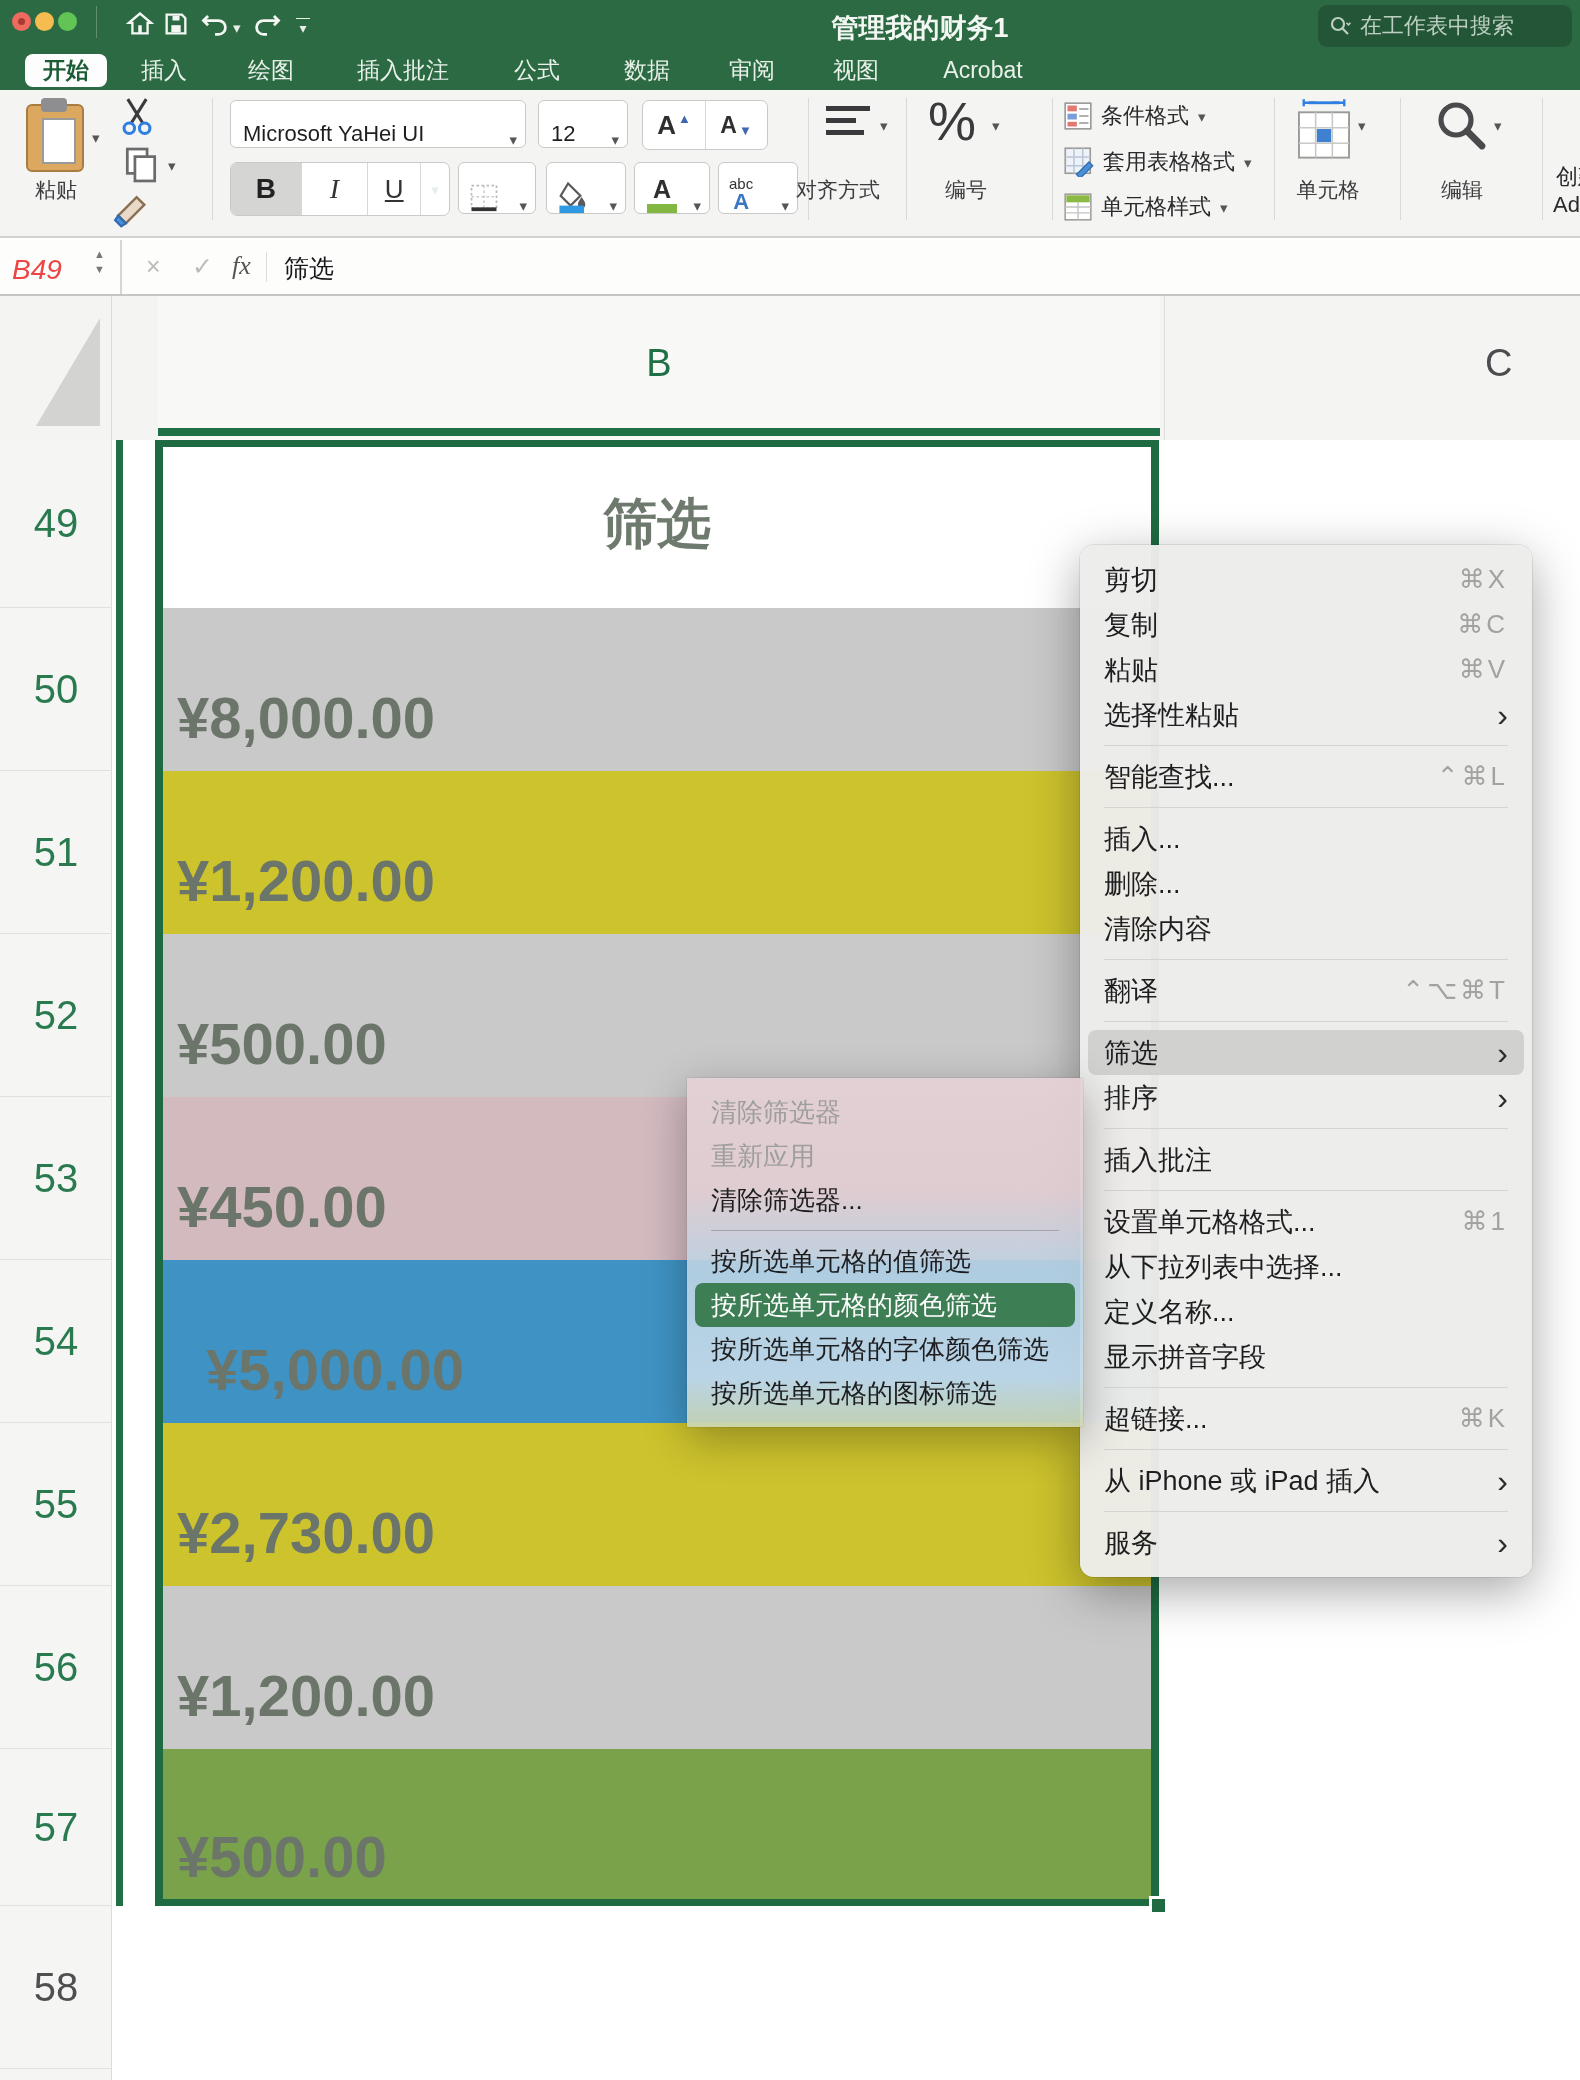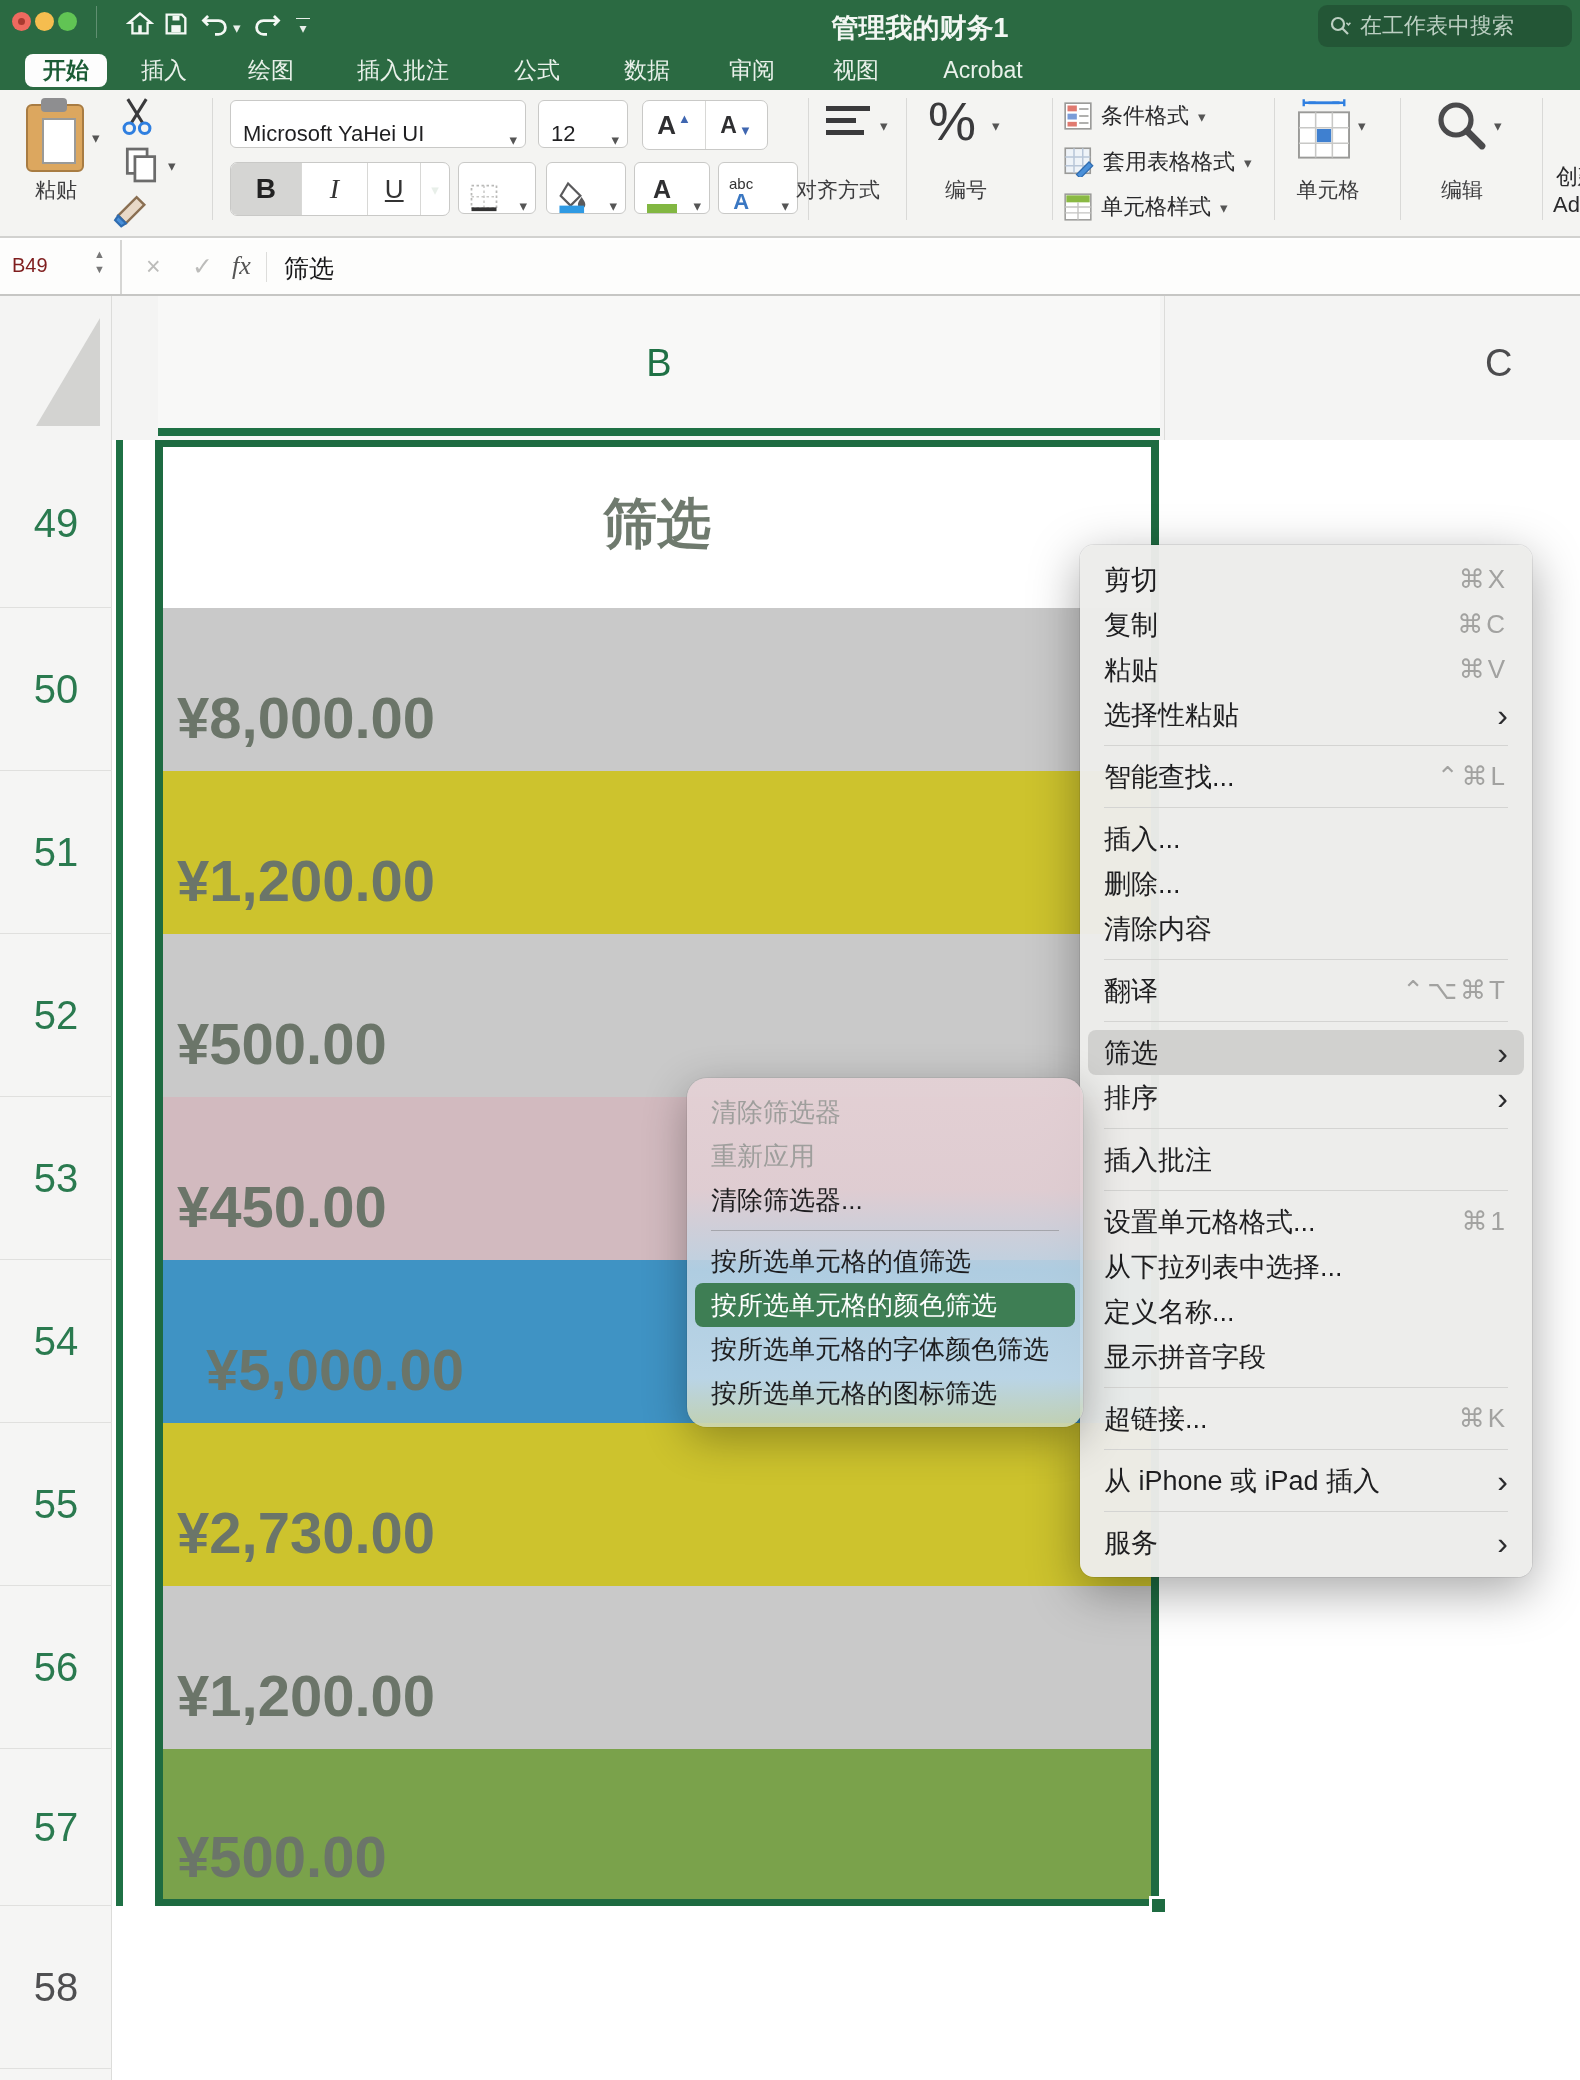--- a/index.html
+++ b/index.html
@@ -40,21 +40,21 @@
   .styles-row .caret{color:#555;}
 
   
   .clip-body{left:0;top:6px;width:54px;height:64px;background:#dca75f;border:2px solid #a87c43;border-radius:6px;}
   .clip-top{left:15px;top:0px;width:26px;height:14px;background:#8e8e90;border-radius:4px;}
   .clip-page{left:16px;top:20px;width:34px;height:46px;background:#fff;border:2px solid #9a9a98;box-sizing:border-box;}
 
   
   #formulabar{left:0;top:240px;width:1580px;height:56px;background:#fdfdfc;border-bottom:2px solid #c6c6c4;box-sizing:border-box;}
   #namebox{left:0;top:0;width:122px;height:54px;border-right:2px solid #d6d6d4;box-sizing:border-box;}
-  #nameval{left:12px;top:14px;font-size:20px;color:#7f1d1d;}
+  #nameval{left:12px;top:14px;font-size:28px;color:#ef4444;font-style:italic;}
   #stepper{left:94px;top:7px;font-size:11px;color:#777;line-height:1.4;text-align:center;}
   .fbtn{font-size:25px;color:#bcbcba;top:12px;}
   #fx{font-family:"Liberation Serif","DejaVu Serif",serif;font-style:italic;color:#555;font-size:26px;top:11px;}
   #fdiv{left:266px;top:12px;width:1px;height:30px;background:#dddddb;}
   #fval{left:284px;top:12px;font-size:25px;color:#161618;}
 
   
   #colheads{left:0;top:296px;width:1580px;height:144px;background:#f4f4f3;}
   #corner{left:0;top:0;width:112px;height:144px;border-right:1px solid #dcdcda;box-sizing:border-box;}
   #tri{left:36px;top:22px;width:0;height:0;border-bottom:108px solid #d3d3d1;border-left:64px solid transparent;}
@@ -85,21 +85,21 @@
   
   #ctxmenu{left:1080px;top:545px;width:452px;background:rgba(236,236,234,.97);border-radius:14px;
            box-shadow:0 14px 50px rgba(0,0,0,.35),0 0 0 1px rgba(0,0,0,.08);padding:12px 0;box-sizing:border-box;z-index:40;}
   .mi{position:relative;height:45px;display:flex;align-items:center;padding:0 24px;font-size:27px;color:#1e1e20;}
   .mi .sc{margin-left:auto;color:#a2a2a0;letter-spacing:3px;font-size:26px;}
   .mi .arrow{margin-left:auto;font-size:32px;color:#2c2c2e;line-height:1;}
   .mi.hover{background:#d1d1cf;border-radius:8px;margin:0 8px;padding:0 16px;}
   .msep{height:1px;background:#d4d4d2;margin:8px 24px;}
 
   
-  #submenu{left:687px;top:1078px;width:396px;border-radius:20px;padding:12px 0;box-sizing:border-box;z-index:50;
+  #submenu{left:687px;top:1078px;width:396px;border-radius:1px;padding:12px 0;box-sizing:border-box;z-index:50;
     background:linear-gradient(180deg,
       rgba(228,209,213,.94) 0%,
       rgba(224,206,211,.92) 32%,
       rgba(187,211,228,.90) 55%,
       rgba(196,218,233,.92) 86%,
       rgba(204,214,176,.92) 100%);
     box-shadow:0 12px 44px rgba(0,0,0,.30),0 0 0 1px rgba(0,0,0,.06);}
   .smi{height:44px;display:flex;align-items:center;padding:0 24px;font-size:26px;color:#1d1d1f;}
   .smi.disabled{color:#9e9e9c;}
   .smi.selected{background:#3e7e54;color:#fff;border-radius:8px;margin:0 8px;padding:0 16px;}

